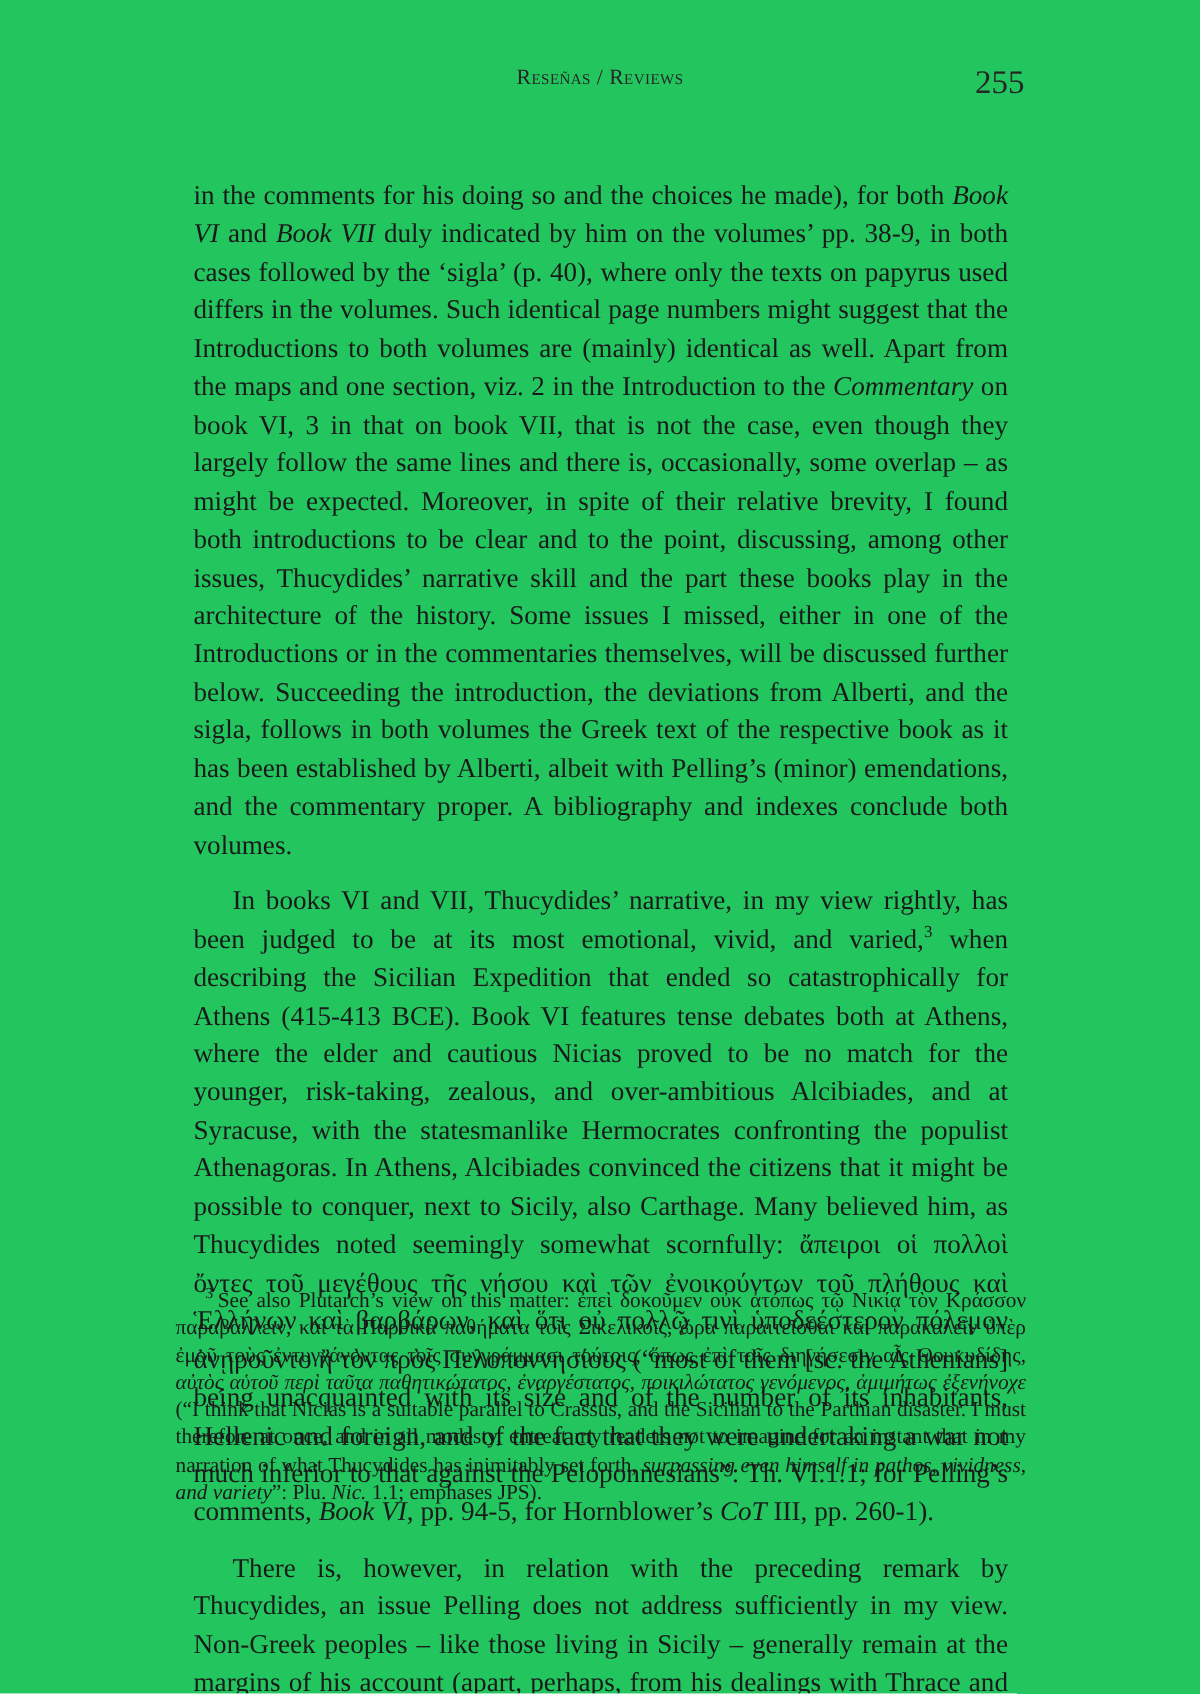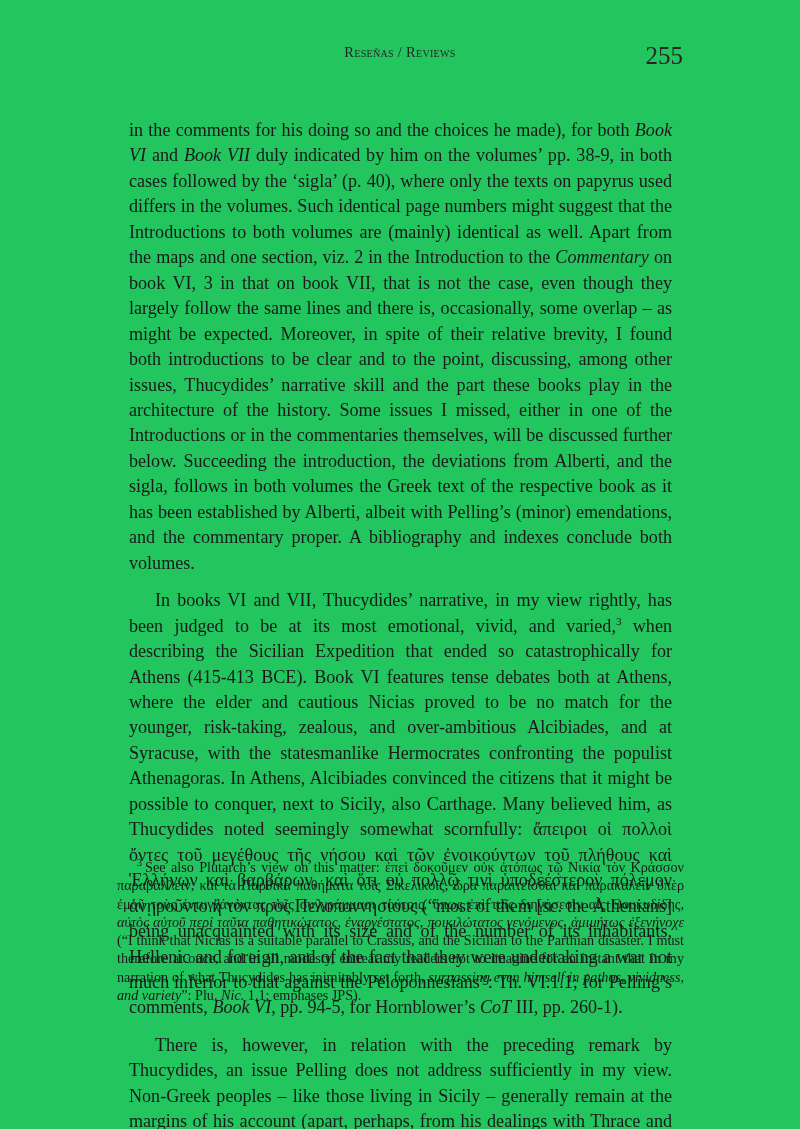--- a/index.html
+++ b/index.html
@@ -34,21 +34,21 @@
     font-size: 14.5px;
     font-variant: small-caps;
     letter-spacing: 0.3px;
     white-space: nowrap;
     color: #262626;
   }
   .running-head-pageno {
     position: absolute;
     right: 0;
     top: -2px;
-    font-size: 25px;
+    font-size: 22px;
     color: #262626;
   }
 
   
   .textblock {
     position: absolute;
     left: 117px;
     top: 106px;
     width: 567px;
   }

